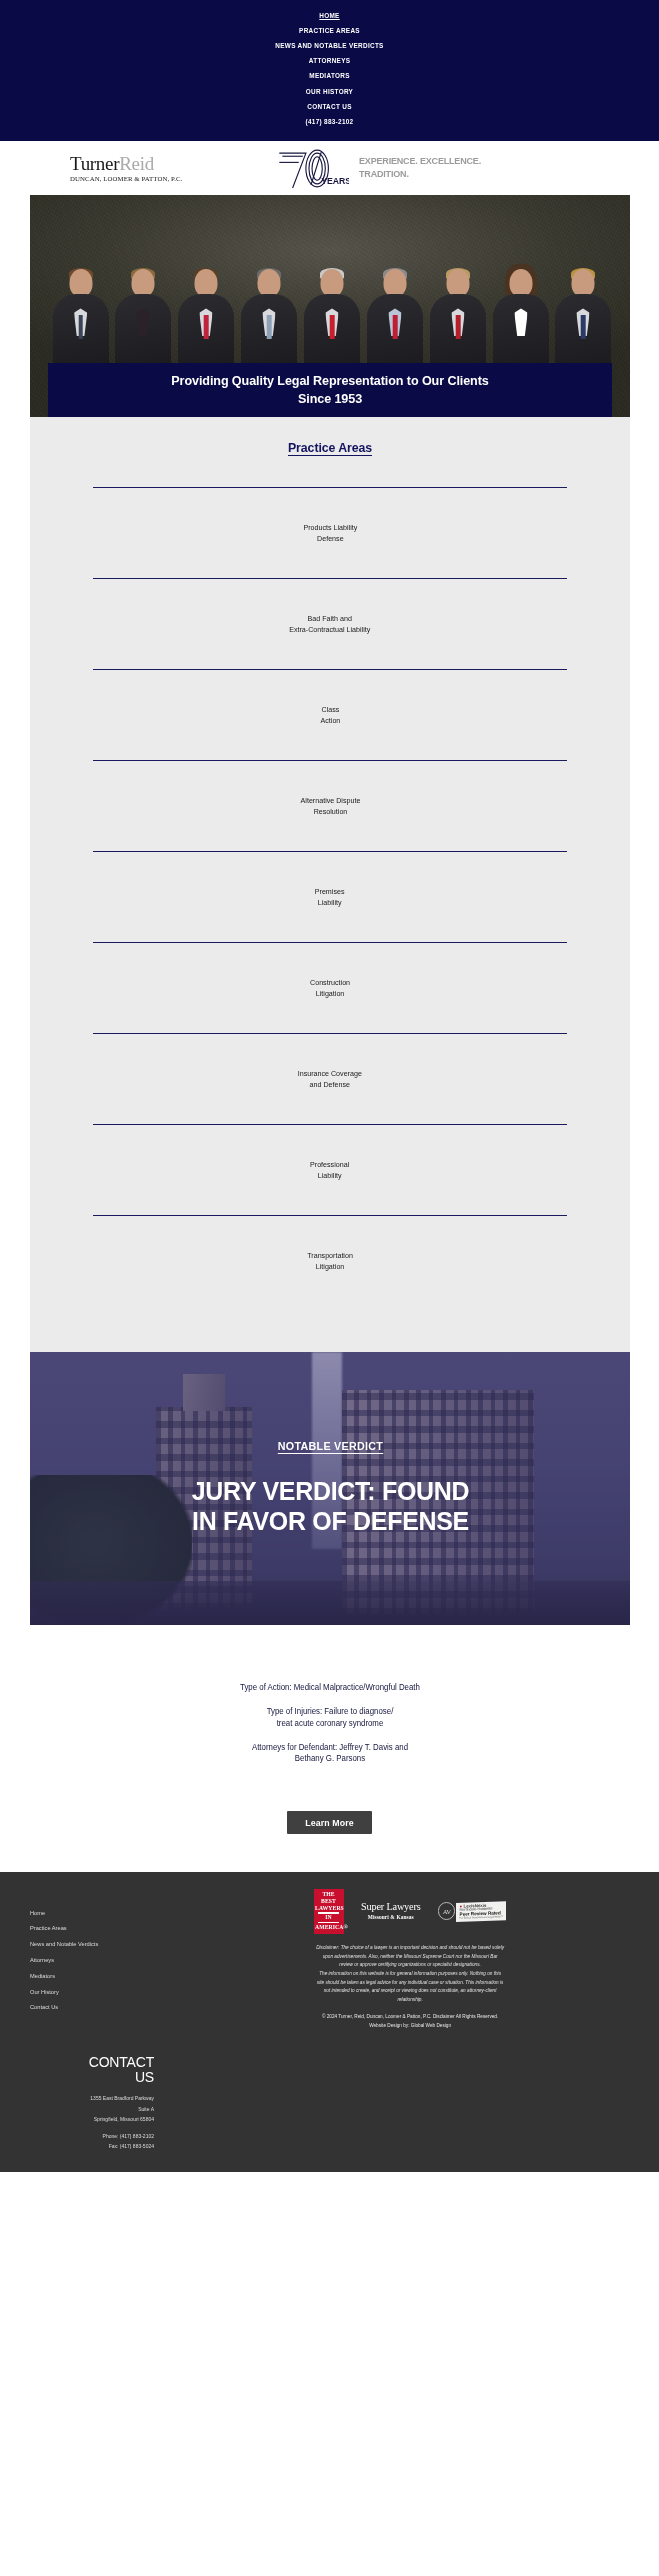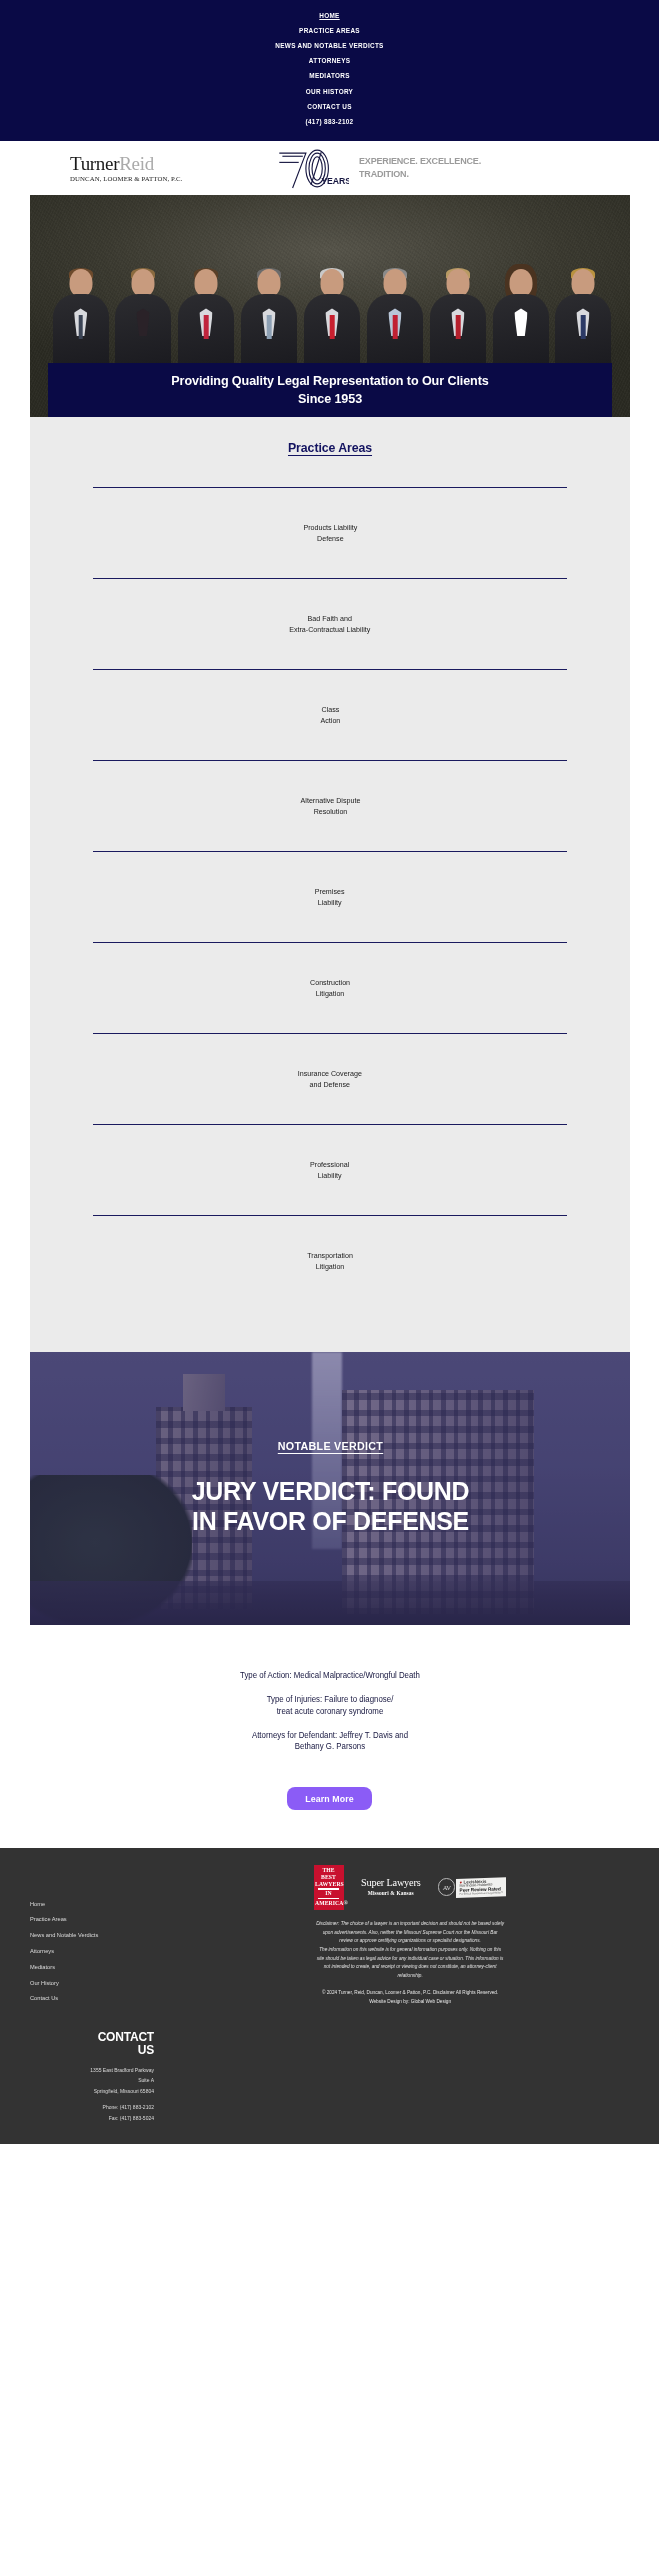--- a/index.html
+++ b/index.html
@@ -246,54 +246,54 @@
     color:#ffffff;
     font-size:26px;
     font-weight:bold;
     line-height:1.18;
     letter-spacing:-0.3px;
     transform:scaleX(0.96);
   }
 
   
   .vdetails {
-    width:600px; margin:0 30px;
+    width:600px; margin:12px 30px;
     background:#ffffff;
     padding:45px 0 15.5px 0;
     text-align:center;
   }
   .vd-line {
     color:#16163f;
     font-size:8.2px;
     line-height:1.42;
     margin-bottom:12.4px;
     transform:scaleX(0.96);
   }
   .vd-line:last-of-type { margin-bottom:0; }
   .learn-wrap { text-align:center; padding:18.5px 0 38px 0; }
   .learn-btn {
     display:inline-block;
-    background:#8b5cf6;
+    background:#404040;
     color:#ffffff;
     font-size:8.8px;
     font-weight:bold;
     padding:6.7px 18.5px;
     border:none;
-    border-radius:8px;
+    border-radius:1px;
     cursor:pointer;
     letter-spacing:0.1px;
   }
 
   
   .footer {
     width:659px;
     background:#333333;
     padding:13.4px 30px 15.5px 30px;
     display:flex;
-    align-items:flex-end;
+    align-items:center;
     gap:15px;
   }
   .f-nav { flex:0 0 139px; padding-top:4.1px; }
   .f-link {
     display:block;
     color:#dddddd;
     font-size:5.7px;
     text-decoration:none;
     padding:4.9px 0;
     cursor:pointer;
@@ -368,22 +368,22 @@
 
   
   .contact {
     width:659px;
     background:#333333;
     padding:9.3px 30px 20.6px 30px;
   }
   .contact-col { width:124px; text-align:right; }
   .contact-title {
     color:#ffffff;
-    font-size:12px;
-    font-weight:bold;
+    font-size:14px;
+    font-weight:normal;
     line-height:1.1;
     letter-spacing:-0.2px;
     margin-bottom:7.2px;
   }
   .contact-line {
     color:#dcdcdc;
     font-size:5px;
     line-height:2.1;
   }
   .contact-gap { height:6.2px; }

